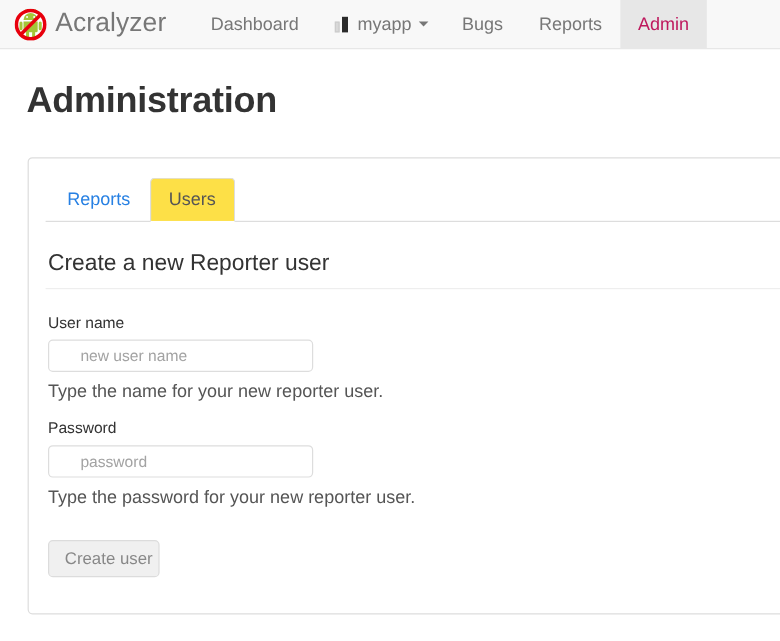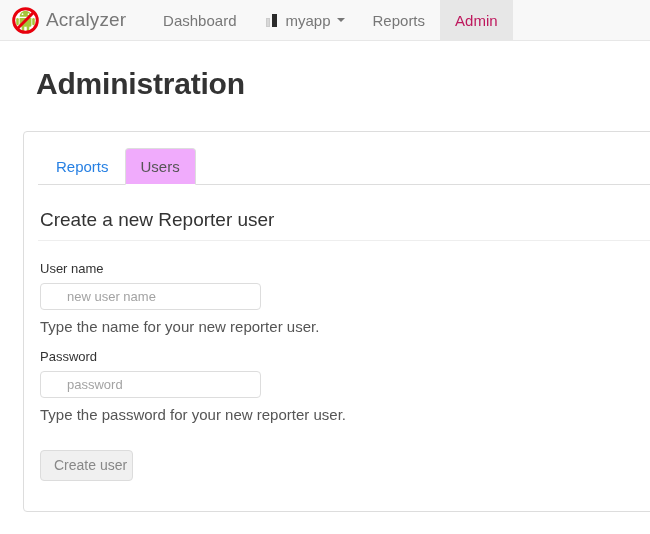--- a/index.html
+++ b/index.html
@@ -32,21 +32,21 @@
     text-decoration: none;
     height: 100%;
   }
   .brand-logo {
     width: 27px;
     height: 27px;
     flex: 0 0 27px;
     display: block;
   }
   .brand-text {
-    font-size: 19px;
+    font-size: 22px;
     color: #777777;
     letter-spacing: .1px;
     line-height: 1;
     padding-bottom: 2px;
   }
 
   .nav-links {
     display: flex;
     align-items: stretch;
     height: 100%;
@@ -95,21 +95,21 @@
 
   
   .page {
     padding: 0;
   }
   .page-title {
     font-size: 30px;
     font-weight: bold;
     color: #333333;
     margin: 0;
-    padding: 26px 0 0 36px;
+    padding: 26px 0 0 22px;
     letter-spacing: -0.2px;
   }
 
   .panel {
     margin: 30px 0 0 23px;
     width: 800px;            
     min-height: 370px;
     background: #ffffff;
     border: 1px solid #dddddd;
     border-radius: 4px;
@@ -131,21 +131,21 @@
     color: #2780e3;
     text-decoration: none;
     cursor: pointer;
     border: 1px solid transparent;
     border-radius: 4px 4px 0 0;
     margin-bottom: -1px;
     background: transparent;
   }
   .tab.active {
     color: #555555;
-    background: #f0abfc;
+    background: #fde047;
     border-color: #dddddd;
     border-bottom-color: #ffffff;
     cursor: default;
   }
 
   
   .section-title {
     font-size: 19px;
     color: #333333;
     font-weight: normal;
@@ -231,20 +231,21 @@
     <a class="nav-item" href="#">Dashboard</a>
 
     <a class="nav-item dropdown" href="#">
       <span class="app-icon">
           <i class="b1"></i>
           <i class="b2"></i>
         </span>
       <span>myapp</span>
       <span class="caret"></span>
     </a>
+    <a class="nav-item" href="#">Bugs</a>
     <a class="nav-item" href="#">Reports</a>
     <a class="nav-item active" href="#">Admin</a>
   </div>
 </div>
 
 <div class="page">
 
   <h1 class="page-title">Administration</h1>
 
   <div class="panel">

